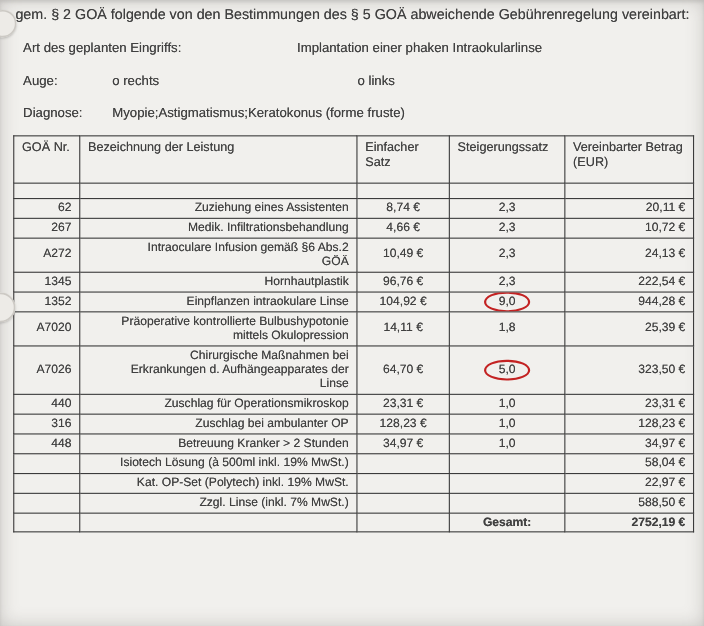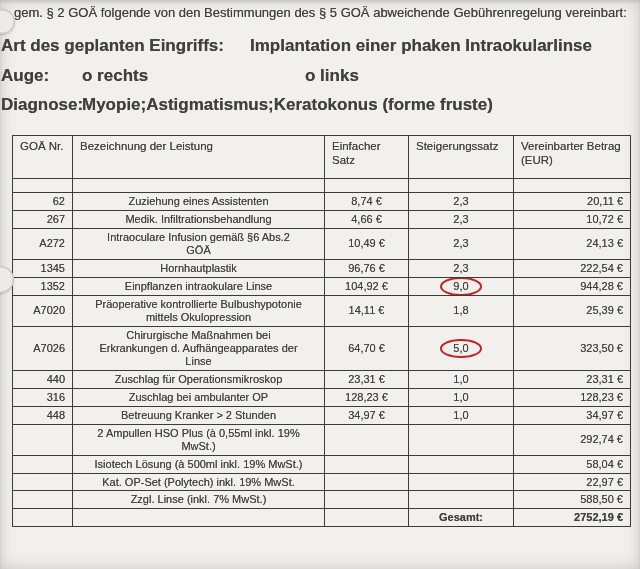--- a/index.html
+++ b/index.html
@@ -24,46 +24,46 @@
     box-shadow: 0 1px 2px rgba(0,0,0,0.18), inset 0 0 0 1.5px #ccc9c4;
     z-index:5;
   }
   .hp1 { left:-10px; top:9px;  width:25px; height:25px; }
   .hp2 { left:-13px; top:266px; width:27px; height:27px; }
 
   .intro {
     position:absolute; left:14px; top:6px; width:615px;
     font-size:13px; line-height:1.15;
   }
-  .field-row { position:absolute; left:1px; font-size:17px; font-weight:bold; white-space:nowrap; }
+  .field-row { position:absolute; left:21px; font-size:12px; font-weight:normal; white-space:nowrap; }
   .f1 { top:36px; }
   .f2 { top:66px; }
   .f3 { top:95px; }
   .f1 .label { display:inline-block; width:249px; }
   .f2 .label { display:inline-block; width:81px; }
   .f2 .opt-right { display:inline-block; width:223px; }
   .f3 .label { display:inline-block; width:81px; }
 
   table.fee-table {
-    position:absolute; left:12px; top:135px; width:618px;
+    position:absolute; left:12px; top:123px; width:618px;
     border-collapse:collapse; table-layout:fixed;
     font-size:11px; line-height:1.18;
   }
   .fee-table th, .fee-table td {
     border:1.5px solid #3b3b3b;
     padding:2px 7px;
     vertical-align:middle;
     overflow:hidden;
   }
   .fee-table thead th {
     font-weight:normal; text-align:left; vertical-align:top;
     font-size:11.5px; padding-top:4px; padding-bottom:4px; height:34px;
   }
   .col-nr      { text-align:right; padding-left:2px; padding-right:2px; }
-  .col-leistung{ text-align:center; white-space:pre-line; }
+  .col-leistung{ text-align:right; white-space:pre-line; }
   .col-satz    { text-align:center; padding-right:8px; }
   .col-steig   { text-align:center; }
   .col-betrag  { text-align:right; padding-right:8px; }
   .b { font-weight:bold; }
   tr.empty-row td { padding:0; height:13px; }
   .red-circle {
     display:inline-block;
     border:2.5px solid #c32222;
     border-radius:50%;
     padding:0 11px;
@@ -187,28 +187,20 @@
         </tr>
         <tr>
           <td class="col-nr">448</td>
           <td class="col-leistung">Betreuung Kranker &gt; 2 Stunden</td>
           <td class="col-satz">34,97 €</td>
           <td class="col-steig">1,0</td>
           <td class="col-betrag">34,97 €</td>
         </tr>
         <tr>
           <td class="col-nr"></td>
-          <td class="col-leistung">2 Ampullen HSO Plus (à 0,55ml inkl. 19%
-MwSt.)</td>
-          <td class="col-satz"></td>
-          <td class="col-steig"></td>
-          <td class="col-betrag">292,74 €</td>
-        </tr>
-        <tr>
-          <td class="col-nr"></td>
           <td class="col-leistung">Isiotech Lösung (à 500ml inkl. 19% MwSt.)</td>
           <td class="col-satz"></td>
           <td class="col-steig"></td>
           <td class="col-betrag">58,04 €</td>
         </tr>
         <tr>
           <td class="col-nr"></td>
           <td class="col-leistung">Kat. OP-Set (Polytech) inkl. 19% MwSt.</td>
           <td class="col-satz"></td>
           <td class="col-steig"></td>

